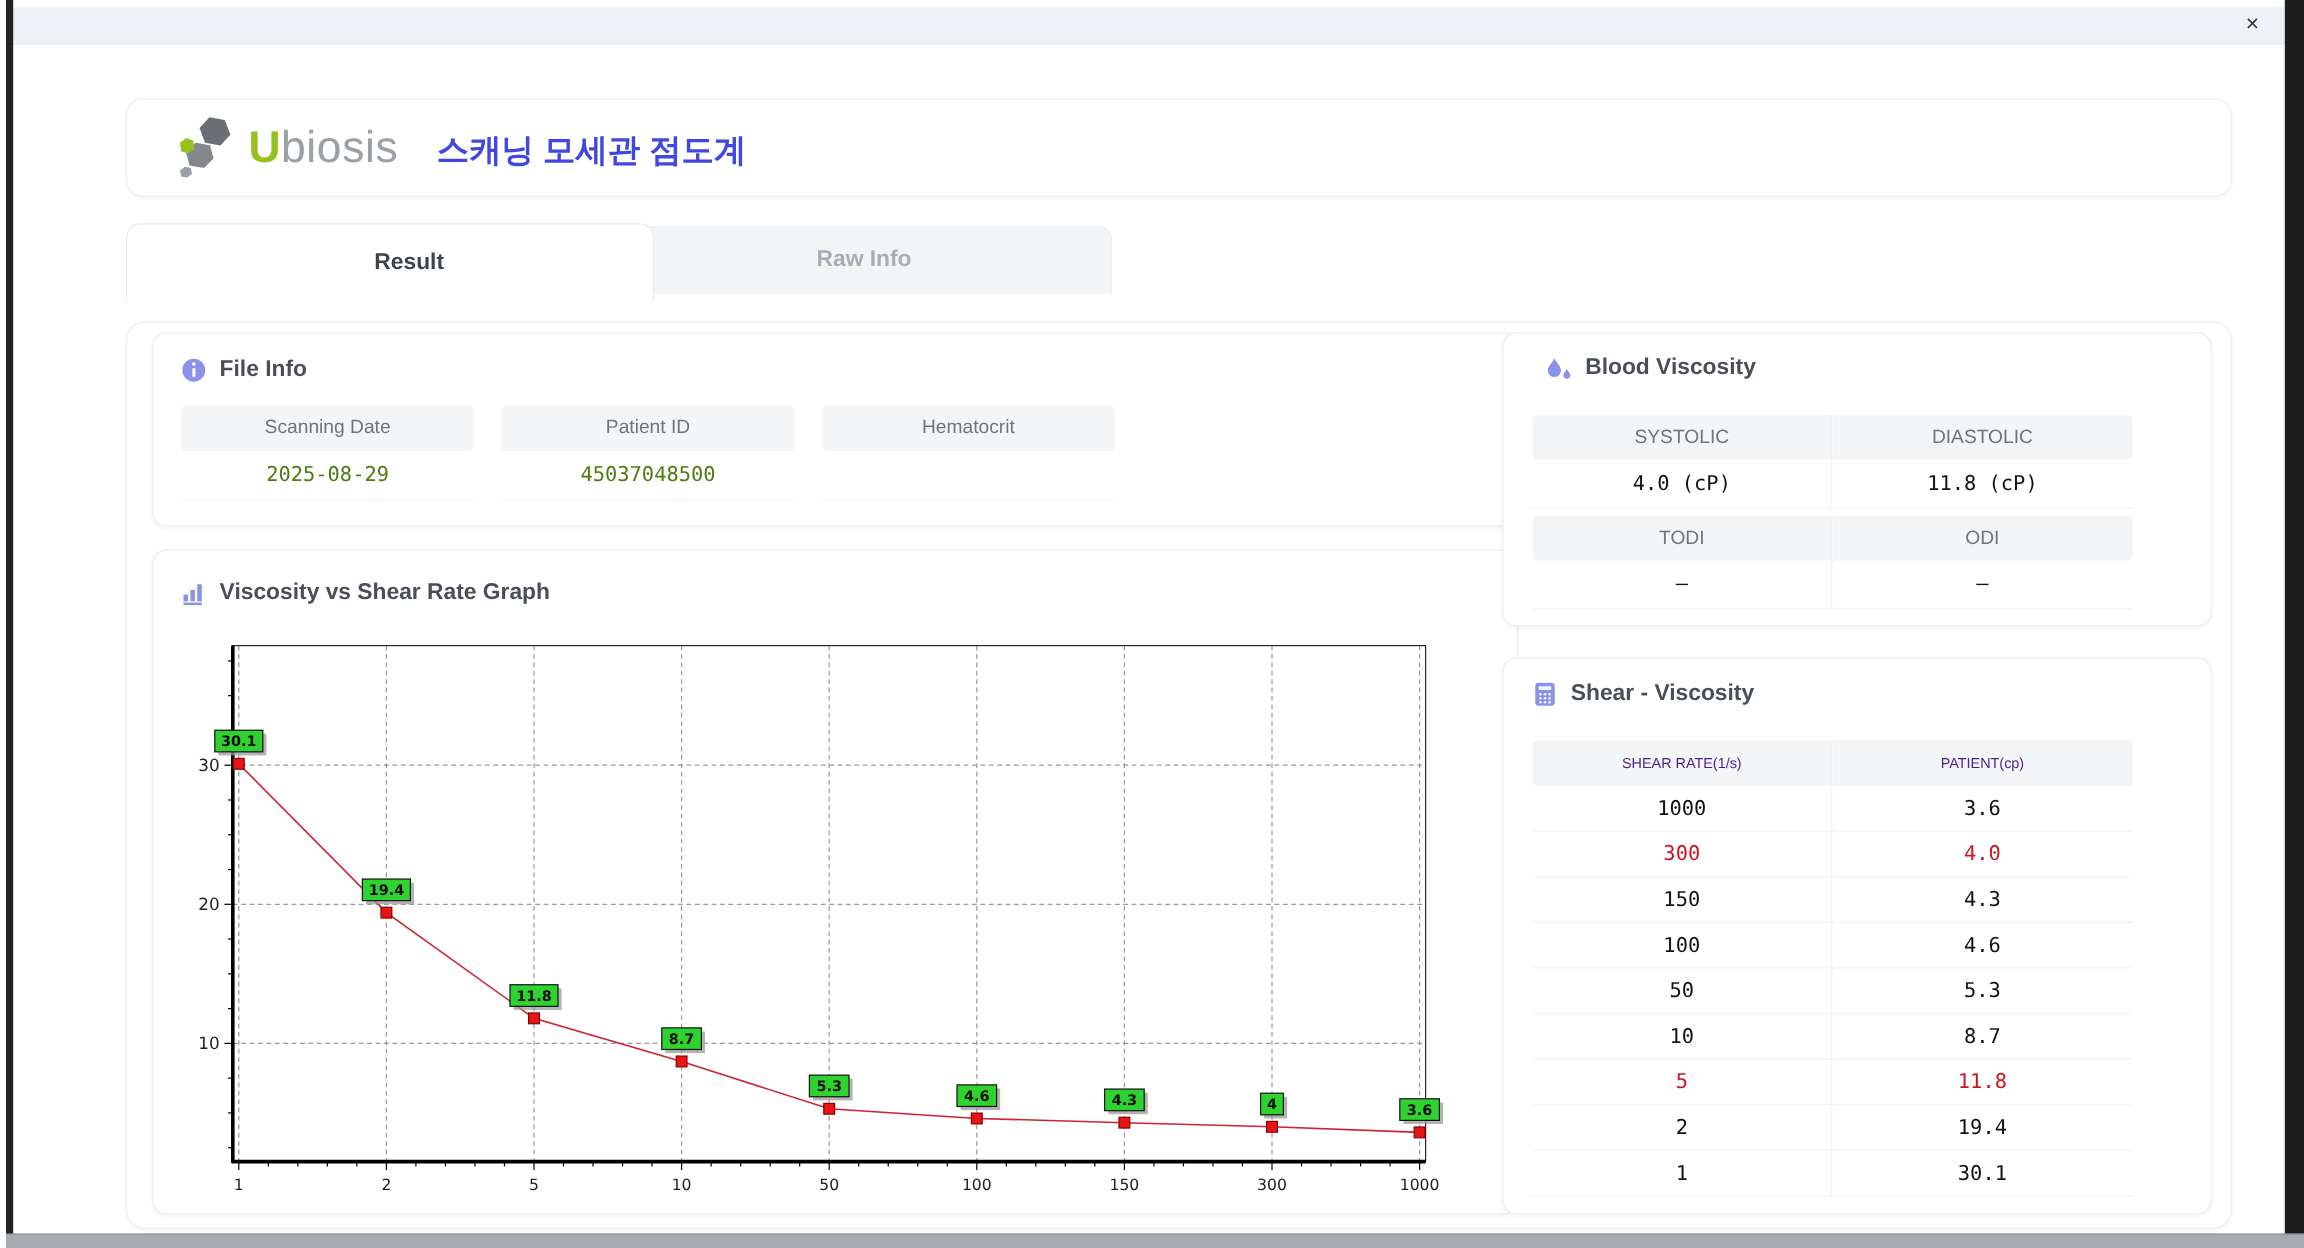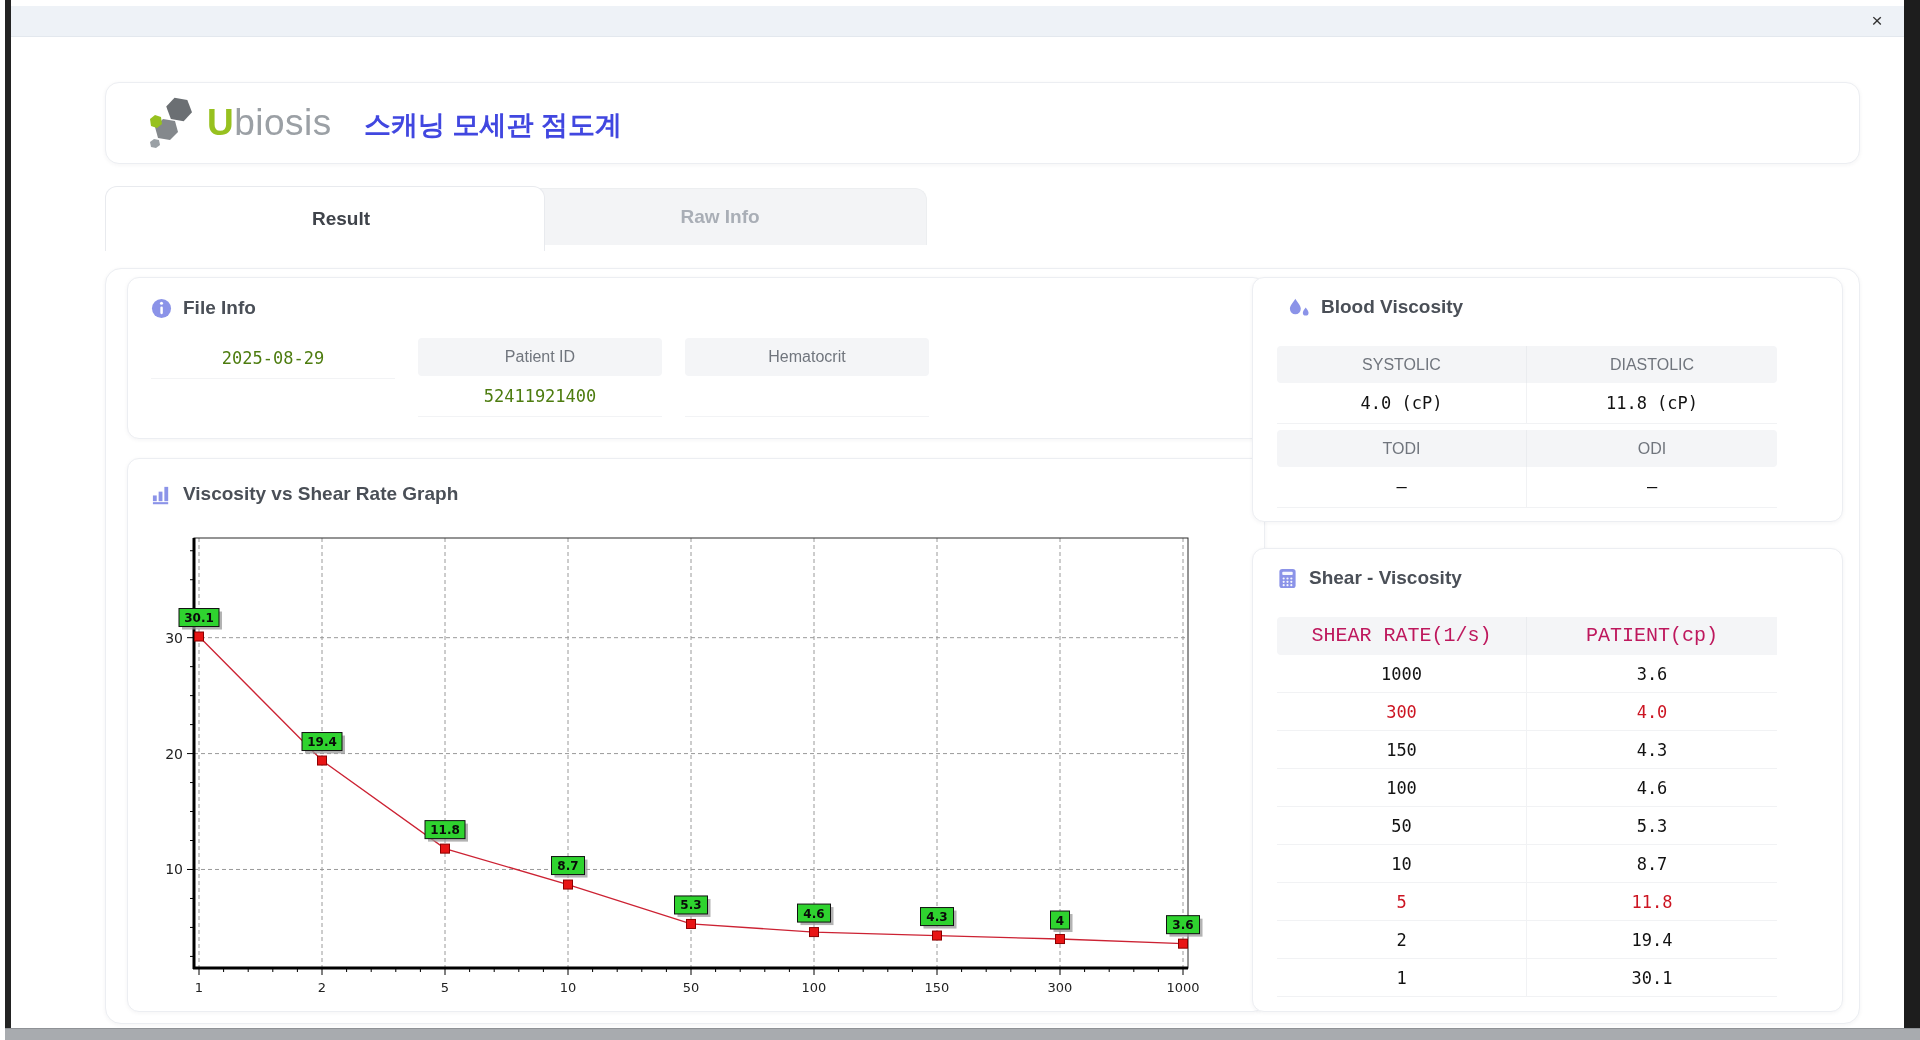--- a/index.html
+++ b/index.html
@@ -53,22 +53,22 @@
   .mini-head .mini-cell:first-child{border-right:1px solid #eaecef;border-radius:4px 0 0 4px;}
   .mini-head .mini-cell:last-child{border-radius:0 4px 4px 0;}
   .mini-vals .mini-cell{height:41px;line-height:41px;font-size:17px;color:#121212;
                         font-family:"DejaVu Sans Mono",monospace;border-bottom:1px solid #f1f2f4;}
   .mini-vals .mini-cell:first-child{border-right:1px solid #f1f2f4;}
 
   
   .shear-table{position:absolute;left:24px;top:68px;width:500px;}
   .shear-row{display:flex;}
   .shear-cell{width:50%;text-align:center;box-sizing:border-box;}
-  .shear-head .shear-cell{height:38px;line-height:38px;background:#f4f5f7;font-size:20px;color:#be185d;
-                          font-family:Liberation Mono, monospace;}
+  .shear-head .shear-cell{height:38px;line-height:38px;background:#f4f5f7;font-size:12px;color:#4c1d95;
+                          font-family:Liberation Sans, sans-serif;}
   .shear-head .shear-cell:first-child{border-right:1px solid #eaecef;border-radius:4px 0 0 4px;}
   .shear-body .shear-cell{height:38px;line-height:38px;font-size:17px;color:#121212;
                           font-family:"DejaVu Sans Mono",monospace;border-bottom:1px solid #f1f2f4;}
   .shear-body .shear-cell:first-child{border-right:1px solid #f1f2f4;}
   .shear-row.hl .shear-cell{color:#cc1522;}
 
   svg text{font-family:"DejaVu Sans",sans-serif;}
 </style>
 </head>
 <body>
@@ -106,25 +106,26 @@
     <div class="abs sec-title" style="left:23px;top:19px;">
       <svg class="icon-badge" viewBox="0 0 22 22">
         <circle cx="11" cy="11" r="10" fill="#8b93e8"></circle>
         <rect x="9.8" y="9" width="2.6" height="8" rx="1.2" fill="#fff"></rect>
         <circle cx="11" cy="5.6" r="1.6" fill="#fff"></circle>
       </svg>
       <span>File Info</span>
     </div>
     <div class="fields" id="file-fields">
         <div class="field">
+          <div class="field-label">Scanning Date</div>
           <div class="field-value">2025-08-29</div>
         </div>
         <div class="field">
           <div class="field-label">Patient ID</div>
-          <div class="field-value">52411921400</div>
+          <div class="field-value">45037048500</div>
         </div>
         <div class="field">
           <div class="field-label">Hematocrit</div>
           <div class="field-value"></div>
         </div>
       </div>
   </div>
 
   <div class="abs card" style="left:127px;top:458px;width:1095px;height:552px;border-radius:12px;">
     <div class="abs sec-title" style="left:23px;top:24px;">

